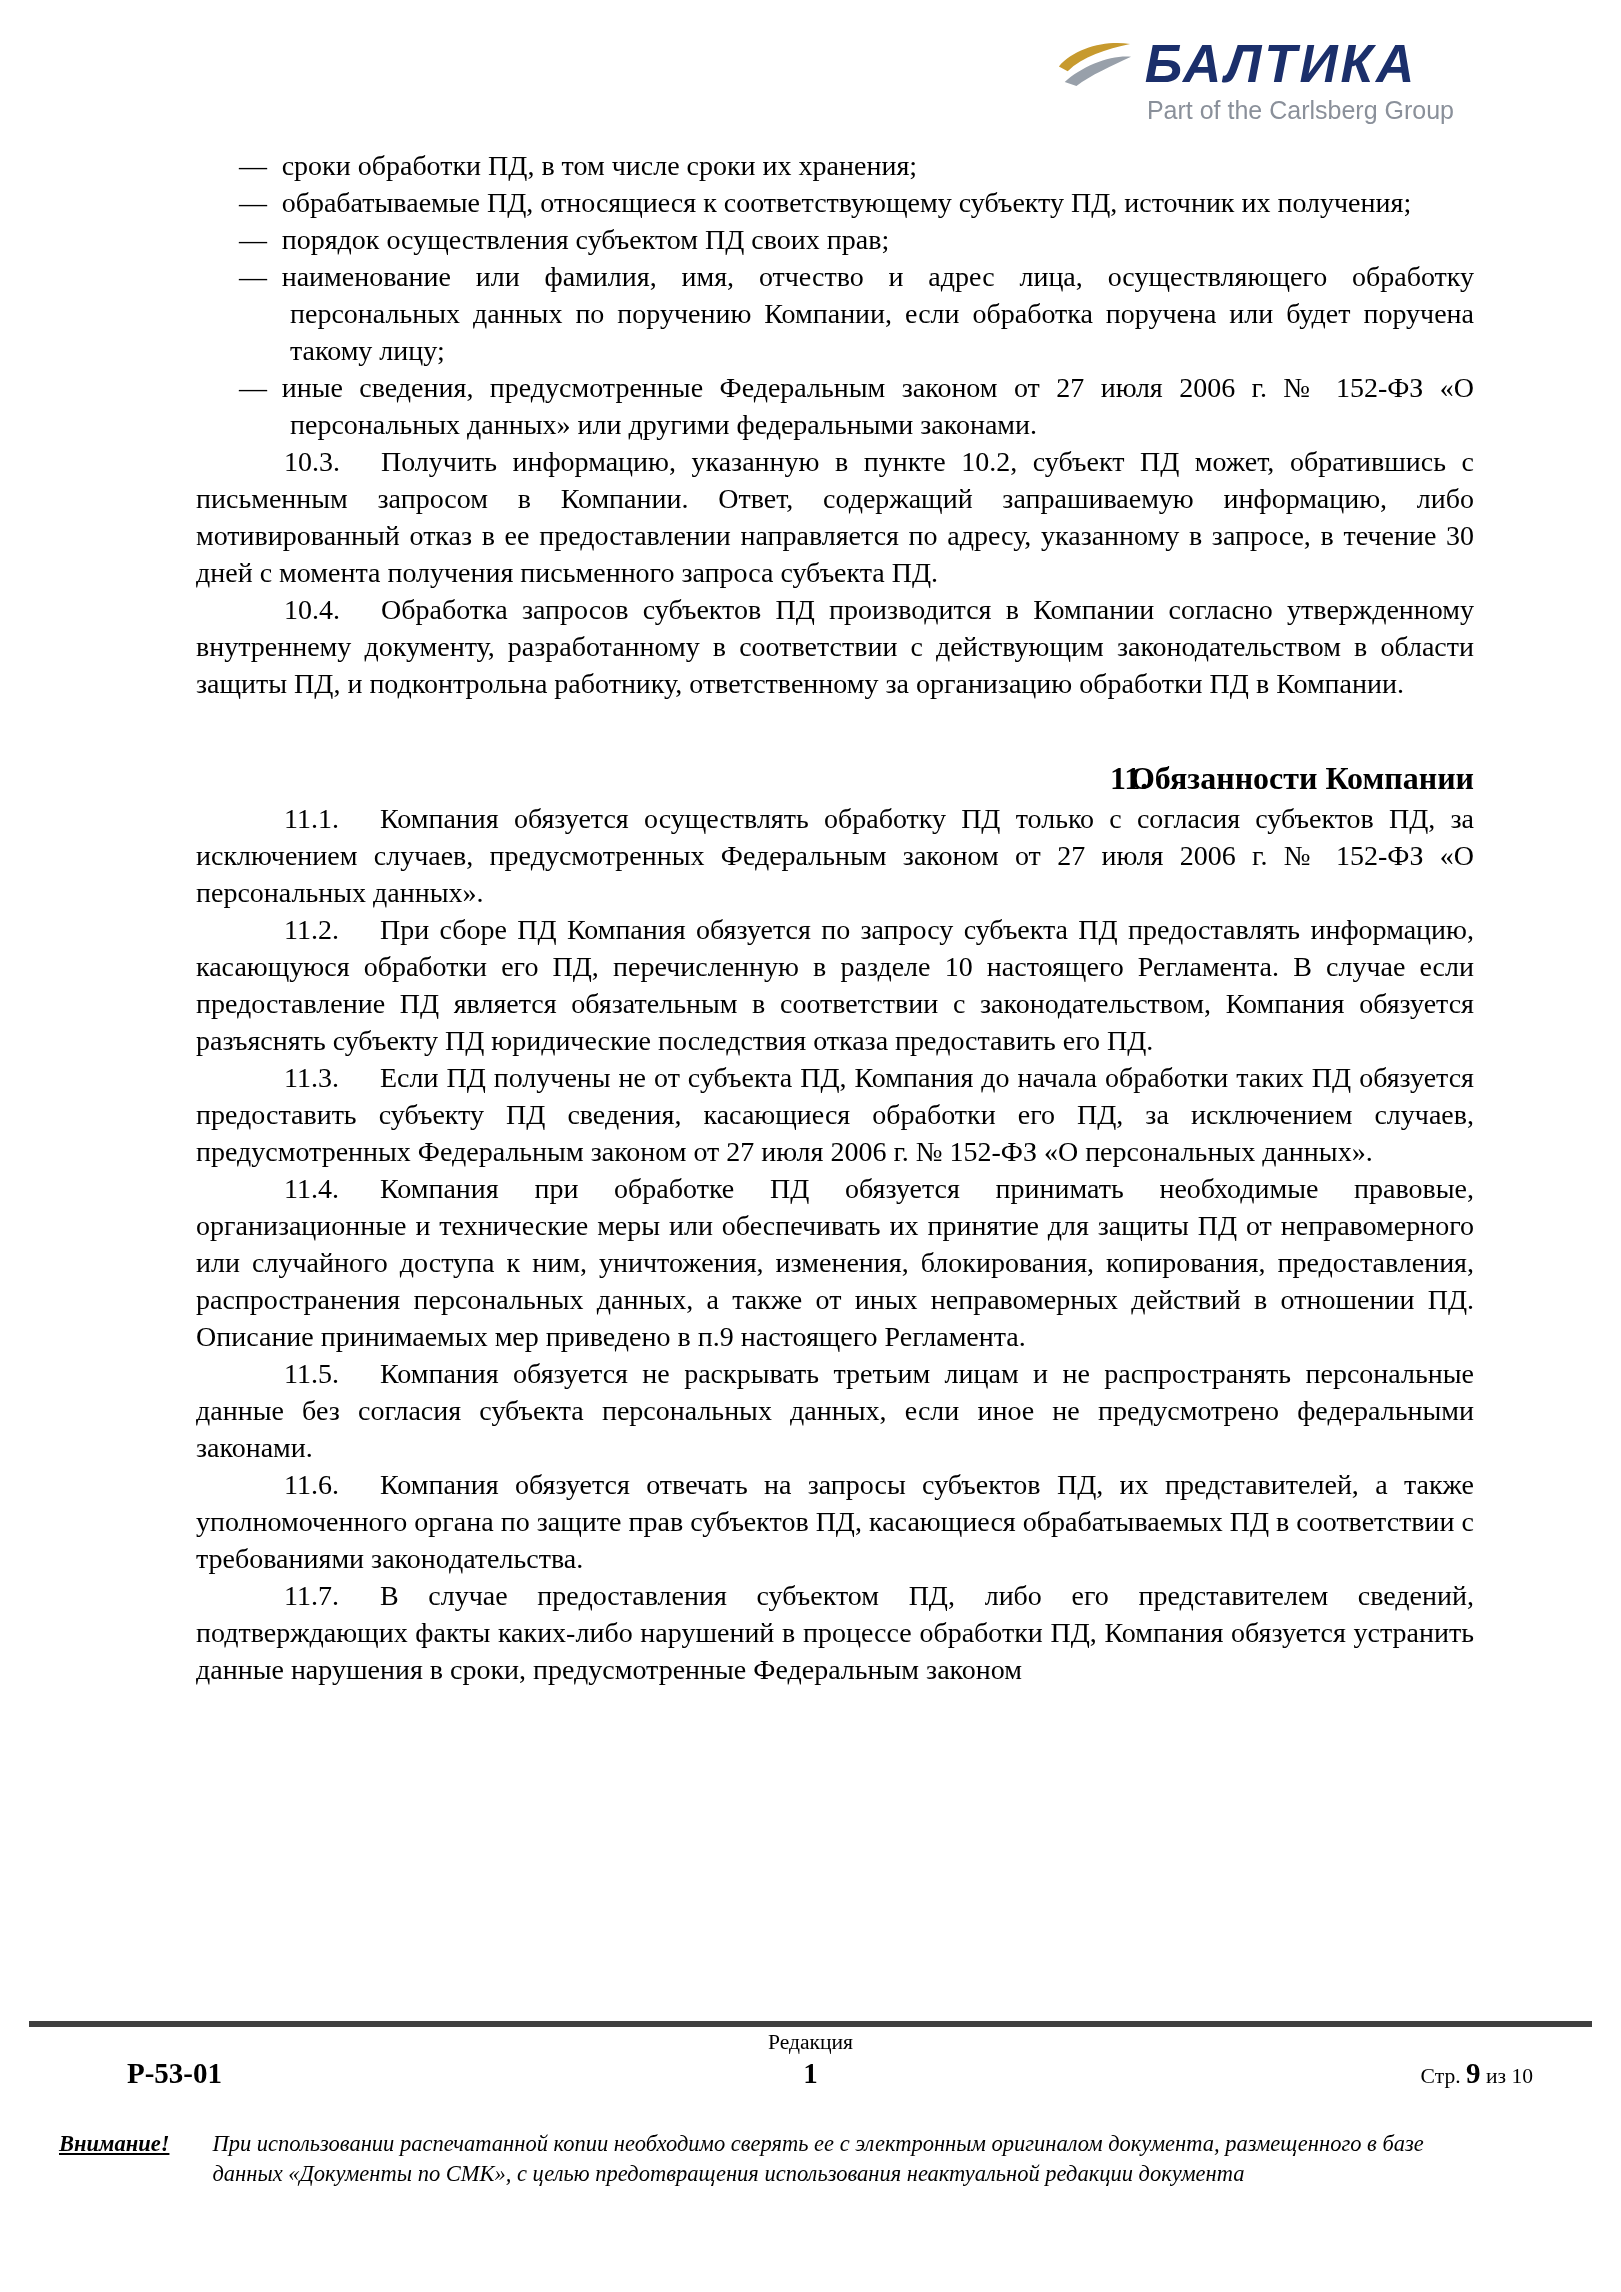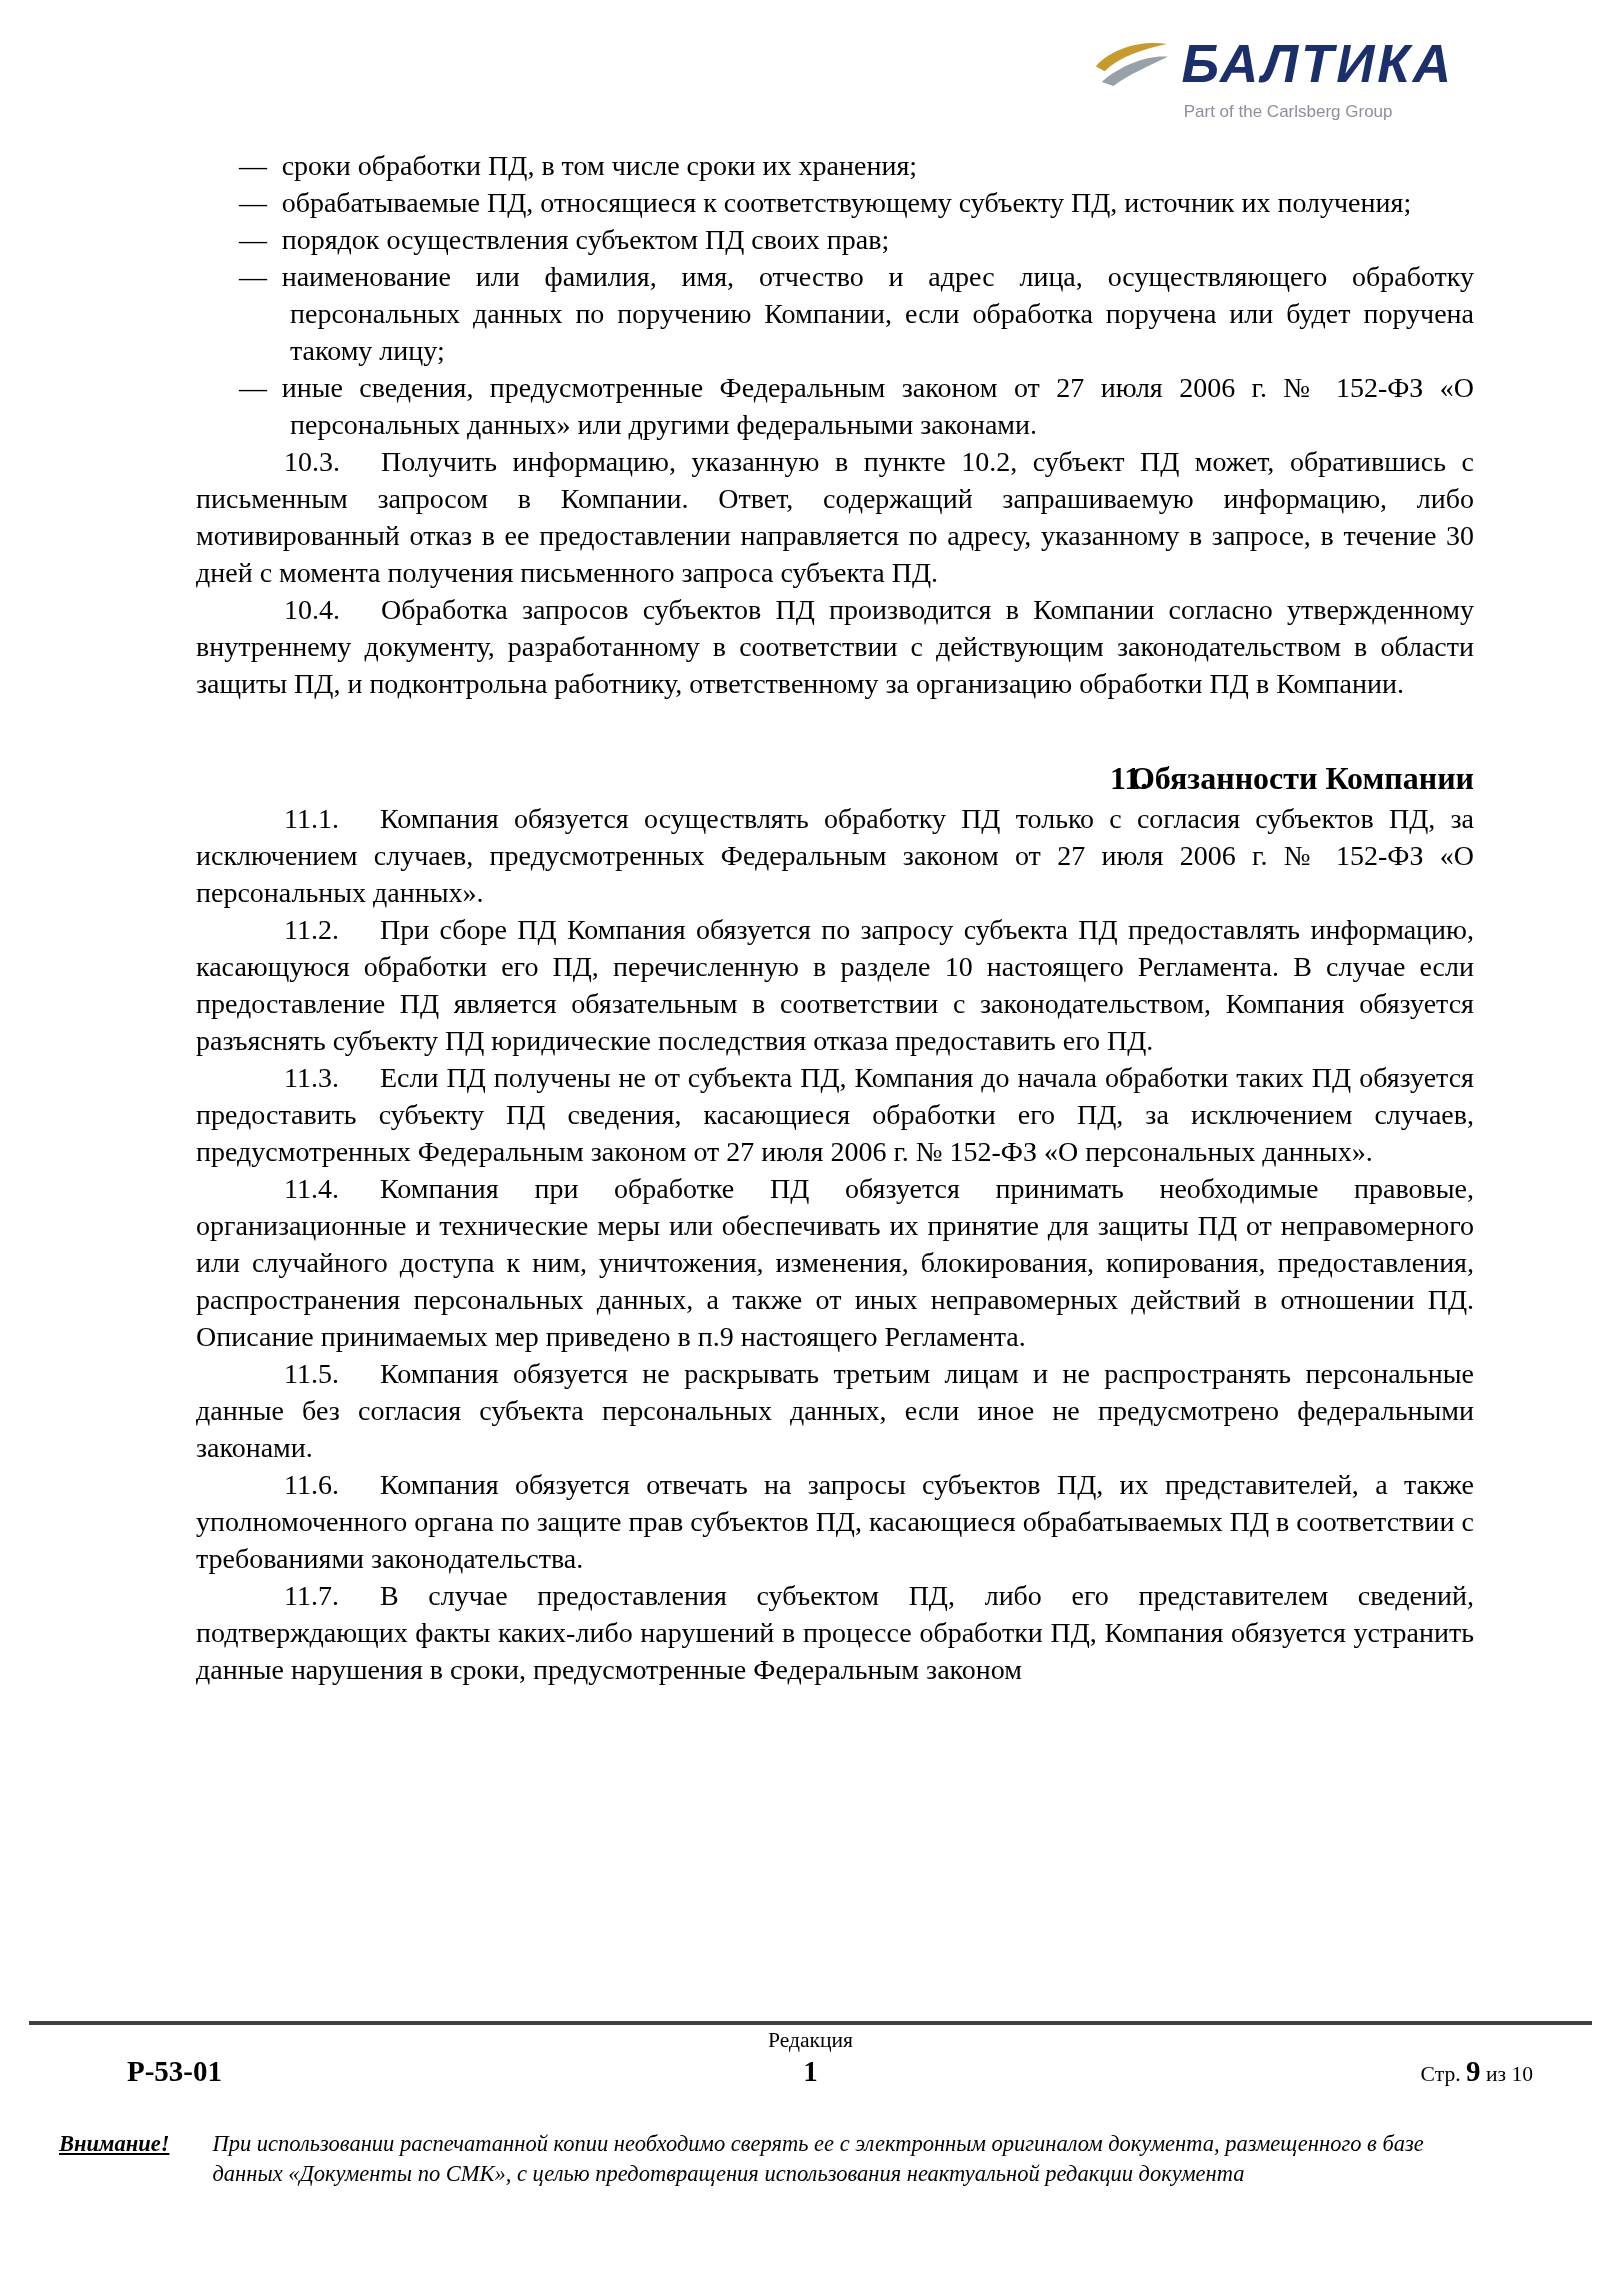--- a/index.html
+++ b/index.html
@@ -29,24 +29,24 @@
     font-family: "Liberation Sans", sans-serif;
     font-weight: 800;
     font-style: italic;
     font-size: 53px;
     letter-spacing: 2.9px;
     color: #1b2f6b;
     line-height: 1;
   }
   .tagline {
     font-family: "Liberation Sans", sans-serif;
-    font-size: 17px;
+    font-size: 25px;
     color: #8a909a;
     padding-left: 92px;
-    margin-top: 12px;
+    margin-top: 6px;
   }
 
   
   .content {
     position: absolute;
     left: 196px;
     right: 147px;
     top: 147px;
     font-size: 28px;
     line-height: 37px;
@@ -69,21 +69,21 @@
     text-align: right;
   }
   .hnum { display: inline-block; width: 108px; }
 
   
   .footer {
     position: absolute;
     left: 29px;
     right: 29px;
     top: 2021px;
-    border-top: 4px solid #404040;
+    border-top: 6px solid #404040;
     font-size: 21.6px;
   }
   .revision-label { text-align: center; margin-top: 2.9px; }
   .footer-row {
     display: grid;
     grid-template-columns: 1fr 1fr 1fr;
     align-items: baseline;
     margin-top: 2px;
   }
   .doc-code { font-weight: bold; font-size: 29px; padding-left: 98px; }

